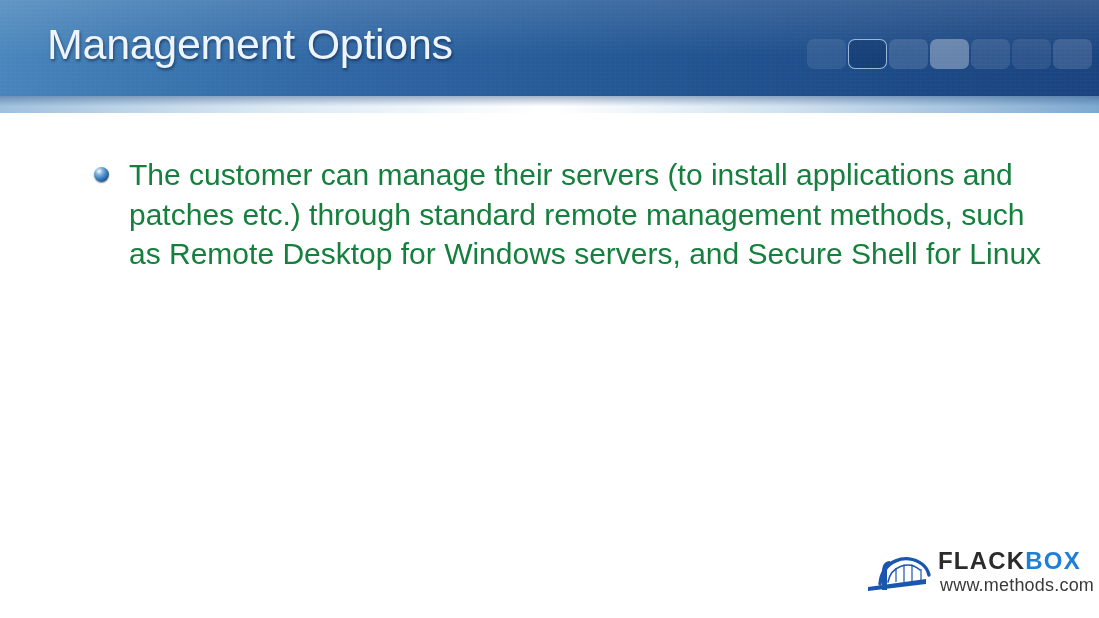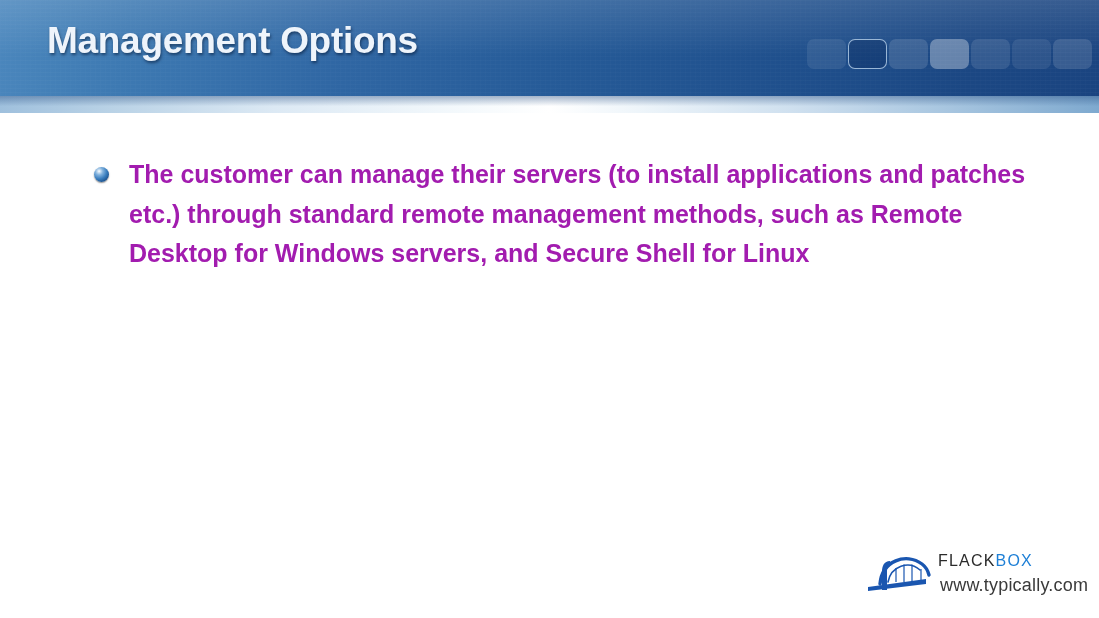--- a/index.html
+++ b/index.html
@@ -83,22 +83,22 @@
     top: 96px;
     width: 1099px;
     height: 17px;
     background: linear-gradient(180deg, rgba(30,70,125,0.40) 0%, rgba(255,255,255,0) 60%);
   }
 
   .slide-title {
     position: absolute;
     left: 47px;
     top: 20px;
-    font-size: 37px;
-    font-weight: 700;
+    font-size: 43px;
+    font-weight: 400;
     letter-spacing: -0.3px;
     color: #eef4fb;
     text-shadow: 1px 2px 3px rgba(0, 20, 50, 0.55);
     white-space: nowrap;
   }
 
   
   .deco-squares {
     position: absolute;
     left: 807px;
@@ -138,24 +138,24 @@
     left: 90px;
     top: 42px;
     width: 965px;
   }
   .bullet-item {
     position: relative;
     padding-left: 39px;
     margin-bottom: 7px;
   }
   .bullet-text {
-    font-size: 25px;
+    font-size: 30px;
     line-height: 39.5px;
-    color: #a21caf;
-    font-weight: 700;
+    color: #15803d;
+    font-weight: 400;
   }
   .bullet-marker {
     position: absolute;
     left: 4px;
     top: 12px;
     width: 15px;
     height: 15px;
     border-radius: 50%;
     background:
       radial-gradient(circle at 34% 28%, #ffffff 0%, #cfe2f3 9%, #7fb0dc 26%, #3a7ebe 52%, #1d5490 76%, #11375f 100%);
@@ -174,22 +174,22 @@
     position: absolute;
     left: 0;
     top: 2px;
     width: 72px;
     height: 44px;
   }
   .logo-wordmark {
     position: absolute;
     left: 72px;
     top: 2px;
-    font-size: 16px;
-    font-weight: 400;
+    font-size: 24px;
+    font-weight: 700;
     letter-spacing: 1.2px;
     white-space: nowrap;
     line-height: 26px;
   }
   .wm-flack { color: #2b2b2b; }
   .wm-box { color: #1d7fd6; }
   .logo-url {
     position: absolute;
     left: 74px;
     top: 29px;
@@ -250,16 +250,16 @@
         <line x1="55" y1="21" x2="55" y2="33" stroke="#1a56b0" stroke-width="1.2"></line>
 
         <path d="M2 39 L60 31 L60 36 L2 43 Z" fill="#1a56b0"></path>
 
         <path d="M24 13 C18 13, 16 18, 16 24 L16 42 L21 42 L21 24 C21 19, 22 17, 26 17 Z" fill="#1a56b0"></path>
       </svg>
     </span>
     <div class="logo-wordmark">
       <span class="wm-flack">FLACK</span><span class="wm-box">BOX</span>
     </div>
-    <div class="logo-url">www.typically.com</div>
+    <div class="logo-url">www.methods.com</div>
   </div>
 
 </div>
 
 </body></html>

